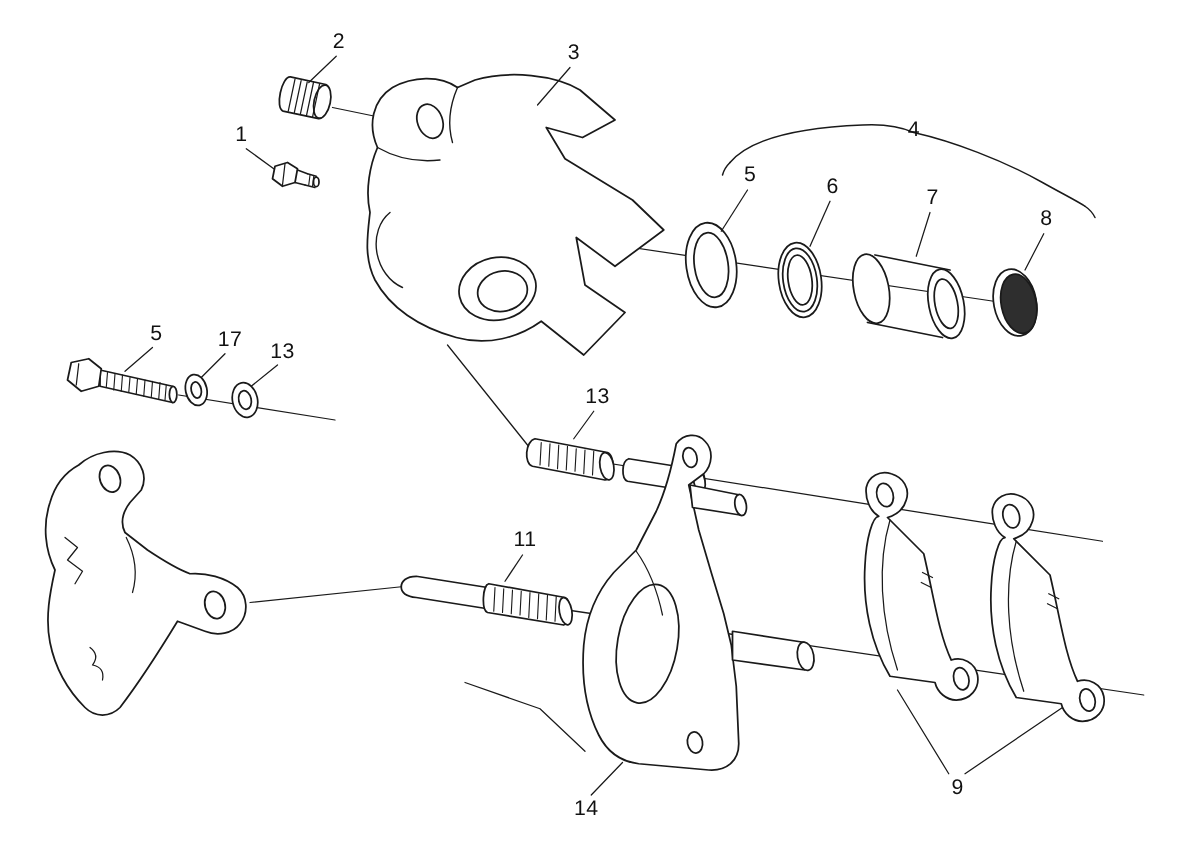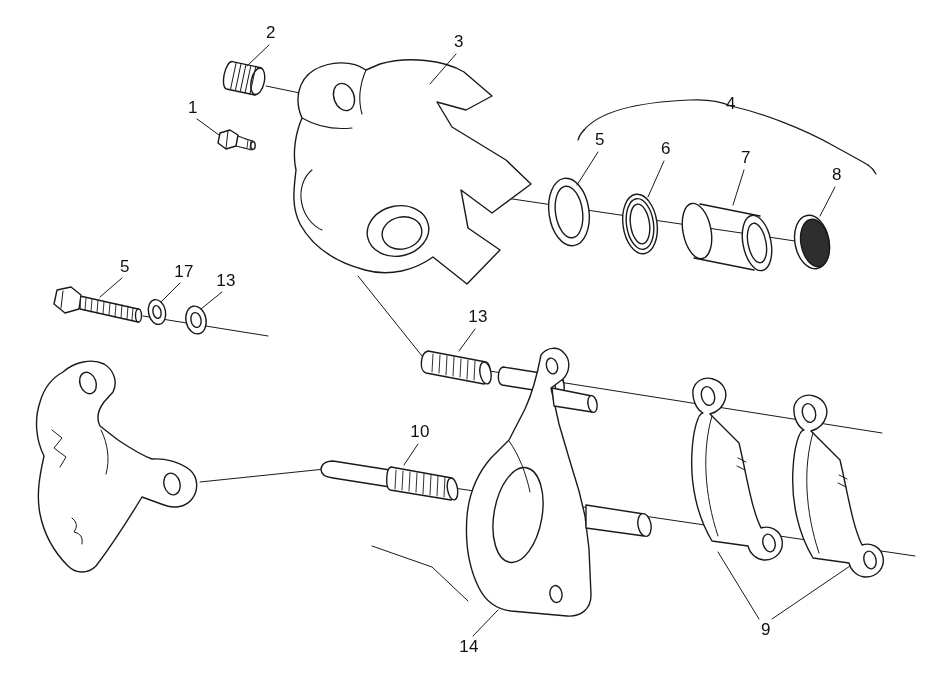--- a/index.html
+++ b/index.html
@@ -181,19 +181,19 @@
   <div class="part-label" style="left:193px;top:108px">1</div>
   <div class="part-label" style="left:271px;top:33px">2</div>
   <div class="part-label" style="left:459px;top:42px">3</div>
   <div class="part-label" style="left:731px;top:104px">4</div>
   <div class="part-label" style="left:600px;top:140px">5</div>
   <div class="part-label" style="left:666px;top:149px">6</div>
   <div class="part-label" style="left:746px;top:158px">7</div>
   <div class="part-label" style="left:837px;top:175px">8</div>
   <div class="part-label" style="left:766px;top:630px">9</div>
   <div class="part-label" style="left:469px;top:647px">14</div>
-  <div class="part-label" style="left:420px;top:432px">10</div>
+  <div class="part-label" style="left:420px;top:432px">11</div>
   <div class="part-label" style="left:478px;top:317px">13</div>
   <div class="part-label" style="left:226px;top:281px">13</div>
   <div class="part-label" style="left:184px;top:272px">17</div>
   <div class="part-label" style="left:125px;top:267px">5</div>
 
 </div>
 
 </body></html>

